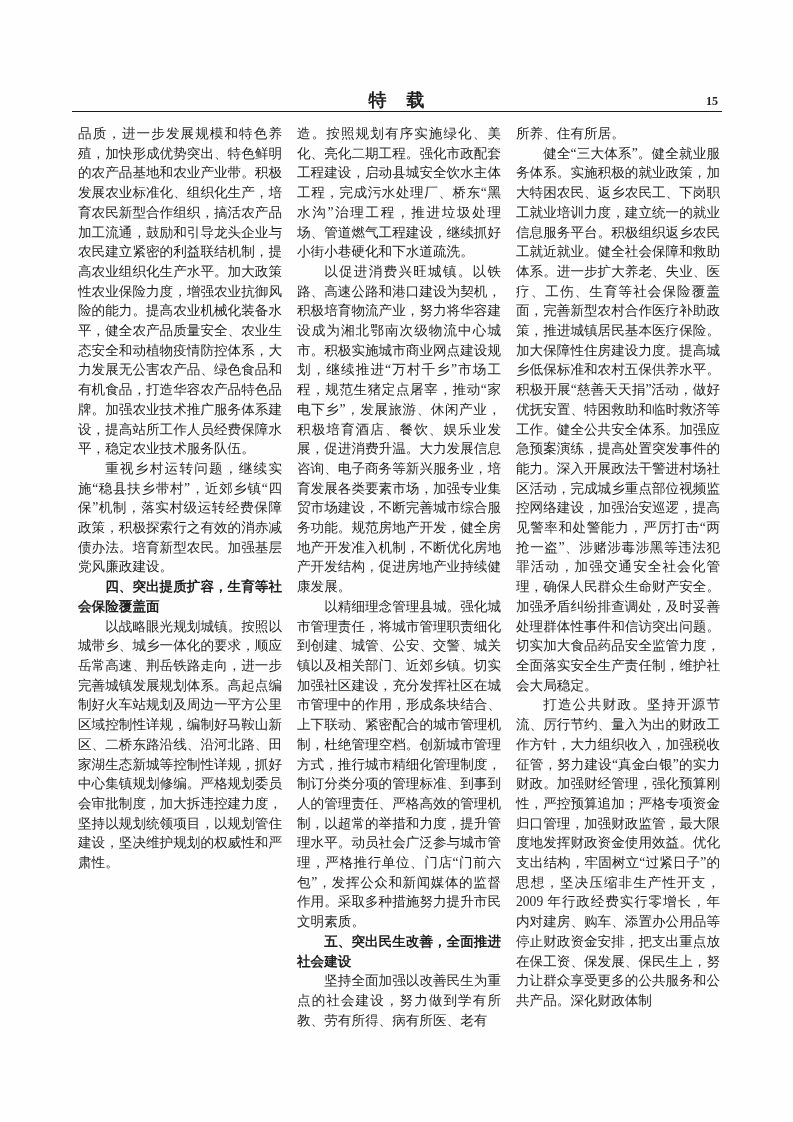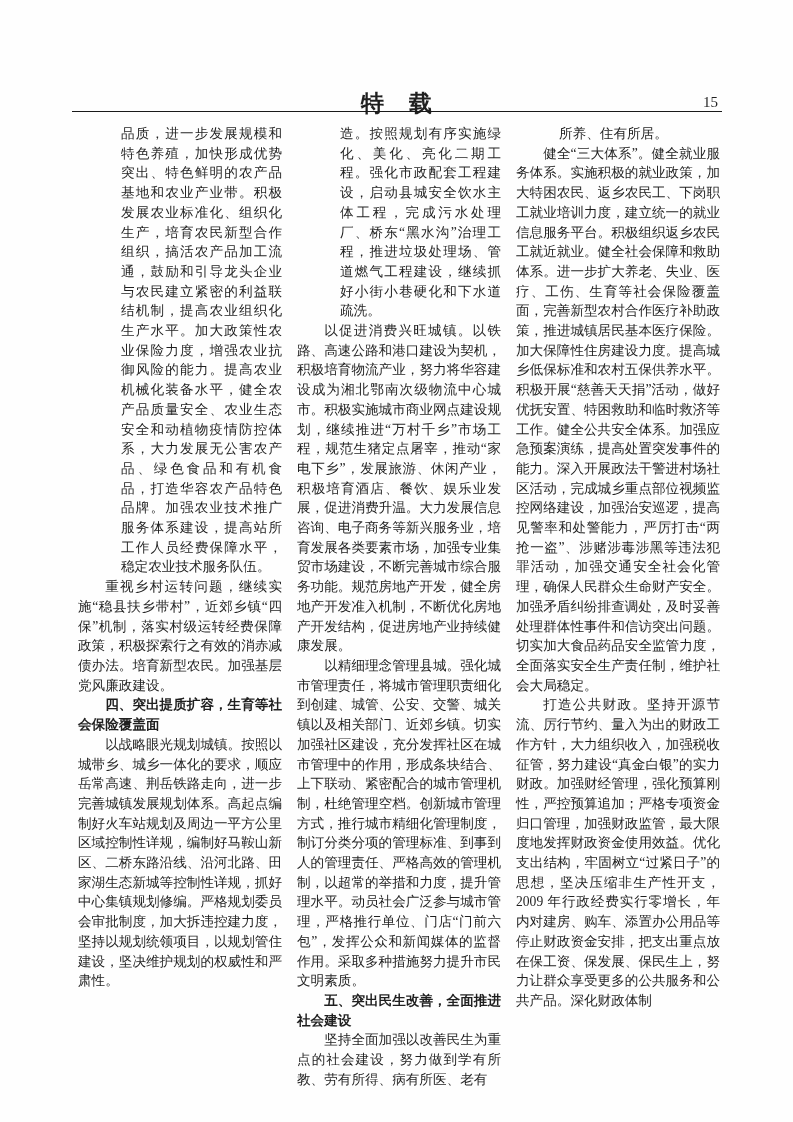--- a/index.html
+++ b/index.html
@@ -22,30 +22,30 @@
     top: 86px;
     width: 650px;
     height: 26px;
   }
   .header-title {
     position: absolute;
     left: 0;
     right: 0;
     top: 2px;
     text-align: center;
-    font-size: 23px;
+    font-size: 18px;
     font-weight: bold;
     letter-spacing: 1px;
   }
   .page-number {
     position: absolute;
     right: 4px;
     top: 8px;
-    font-size: 15px;
-    font-weight: normal;
+    font-size: 12px;
+    font-weight: bold;
   }
   .header-rule {
     position: absolute;
     left: 72px;
     top: 111px;
     width: 650px;
     border-top: 1.7px solid #1a1a1a;
   }
   .content {
     position: absolute;
@@ -62,21 +62,20 @@
     text-align: justify;
     text-justify: inter-ideograph;
   }
   .col p {
     margin: 0;
     padding: 0;
     text-indent: 2em;
   }
   .col p.no-indent {
     text-indent: 0;
-    margin-left: 43px;
   }
   .col p.heading {
     font-family: "Liberation Sans", "DejaVu Sans", sans-serif;
     font-weight: bold;
   }
 </style>
 </head>
 <body>
 
 <div class="page">

